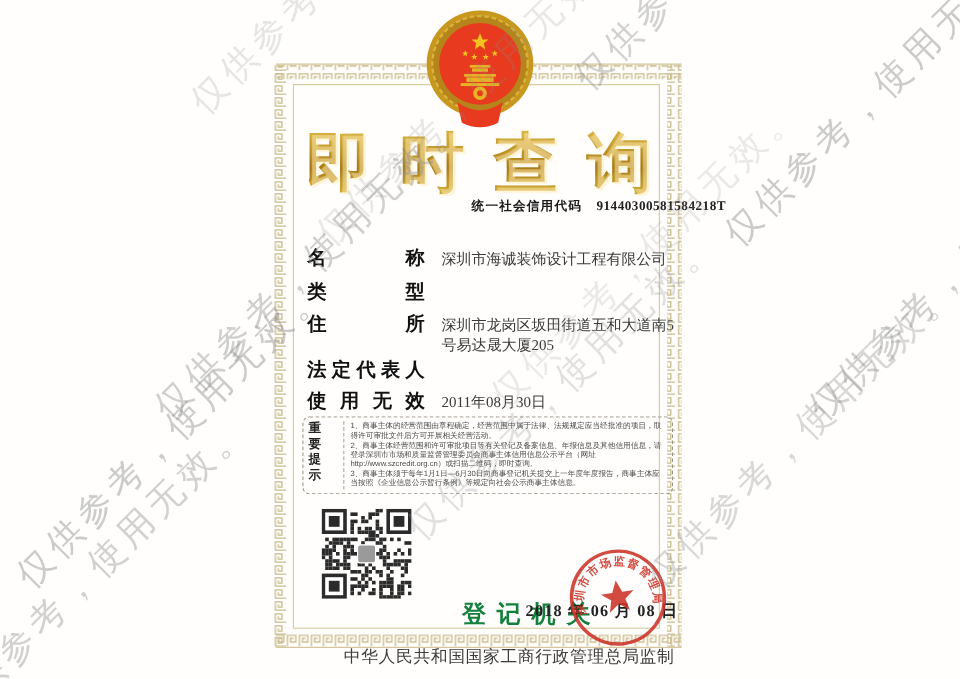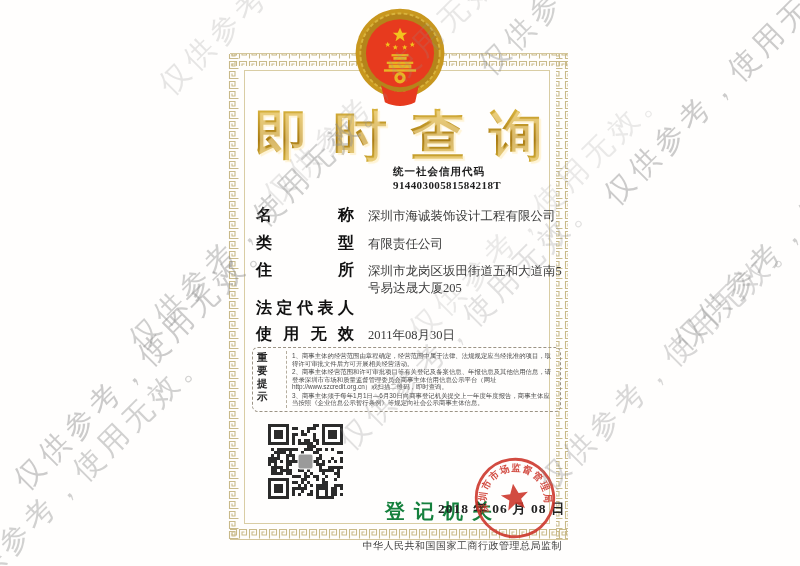--- a/index.html
+++ b/index.html
@@ -15,21 +15,21 @@
   .border-svg{position:absolute;left:0;top:0;z-index:1;pointer-events:none;}
   .inner-line{position:absolute;left:16px;top:70px;width:304px;height:452px;
               border:1px solid #d9cda4;z-index:1;}
   .emblem{position:absolute;left:124px;top:4px;width:96px;height:104px;z-index:3;}
   .title{position:absolute;left:0;top:100px;width:342px;text-align:center;z-index:2;
          font-size:54px;font-weight:bold;letter-spacing:24px;text-indent:24px;
          background:linear-gradient(180deg,#e0bc45 5%,#a8790f 55%,#d9b63a 90%);
          -webkit-background-clip:text;background-clip:text;color:transparent;
          text-shadow:2px 2px 1px rgba(255,235,180,0.55);}
   .code-row{position:absolute;left:165px;top:165px;z-index:2;display:flex;
-            align-items:baseline;gap:0;white-space:nowrap;flex-direction:column;}
+            align-items:baseline;gap:12px;white-space:nowrap;}
   .code-label{font-family:"Liberation Sans",sans-serif;font-weight:bold;
               font-size:10.5px;color:#1a1a1a;letter-spacing:1px;}
   .code-value{font-size:11px;color:#222;letter-spacing:0.4px;font-weight:bold;}
   
   .fields{position:absolute;left:28px;top:0;width:300px;z-index:2;}
   .frow{position:absolute;display:flex;align-items:flex-start;}
   .flabel{width:98px;font-family:"Liberation Sans",sans-serif;font-weight:bold;
           font-size:16px;color:#111;text-align-last:justify;text-justify:inter-character;
           flex:none;}
   .fvalue{margin-left:14px;width:200px;font-size:12.5px;color:#3a3a3a;
@@ -48,21 +48,21 @@
   .qr{position:absolute;left:40px;top:424px;width:75px;height:75px;z-index:2;}
   .reg-label{position:absolute;left:157px;top:498px;z-index:2;
              font-family:"Liberation Sans",sans-serif;font-weight:bold;
              font-size:20px;letter-spacing:9px;color:#15803d;white-space:nowrap;}
   .reg-date{position:absolute;left:210px;top:500px;width:110px;text-align:right;z-index:2;
             font-size:13.5px;font-weight:bold;color:#222;letter-spacing:1px;
             white-space:nowrap;}
   .seal{position:absolute;left:242px;top:453px;width:90px;height:90px;z-index:4;
         opacity:0.88;transform:rotate(-8deg);}
   .footer{position:absolute;left:2px;top:539px;width:332px;text-align:right;z-index:2;
-          font-family:"Liberation Sans",sans-serif;font-size:10px;color:#3d3d3d;
+          font-family:"Liberation Sans",sans-serif;font-size:14px;color:#3d3d3d;
           letter-spacing:0.5px;}
 </style>
 </head>
 <body>
 
 <div class="stage">
 
   <div class="cert">
 
     <svg class="border-svg" width="342" height="566">
@@ -112,21 +112,20 @@
       <span class="code-value">91440300581584218T</span>
     </div>
 
     <div class="fields">
       <div class="frow" style="top:205px">
         <div class="flabel">名称</div>
         <div class="fvalue">深圳市海诚装饰设计工程有限公司</div>
       </div>
       <div class="frow" style="top:233px">
         <div class="flabel">类型</div>
-        <div class="fvalue">有限责任公司</div>
       </div>
       <div class="frow" style="top:260px">
         <div class="flabel">住所</div>
         <div class="fvalue">深圳市龙岗区坂田街道五和大道南5号易达晟大厦205</div>
       </div>
       <div class="frow" style="top:298px">
         <div class="flabel">法定代表人</div>
       </div>
       <div class="frow" style="top:324px">
         <div class="flabel">使用无效</div>

